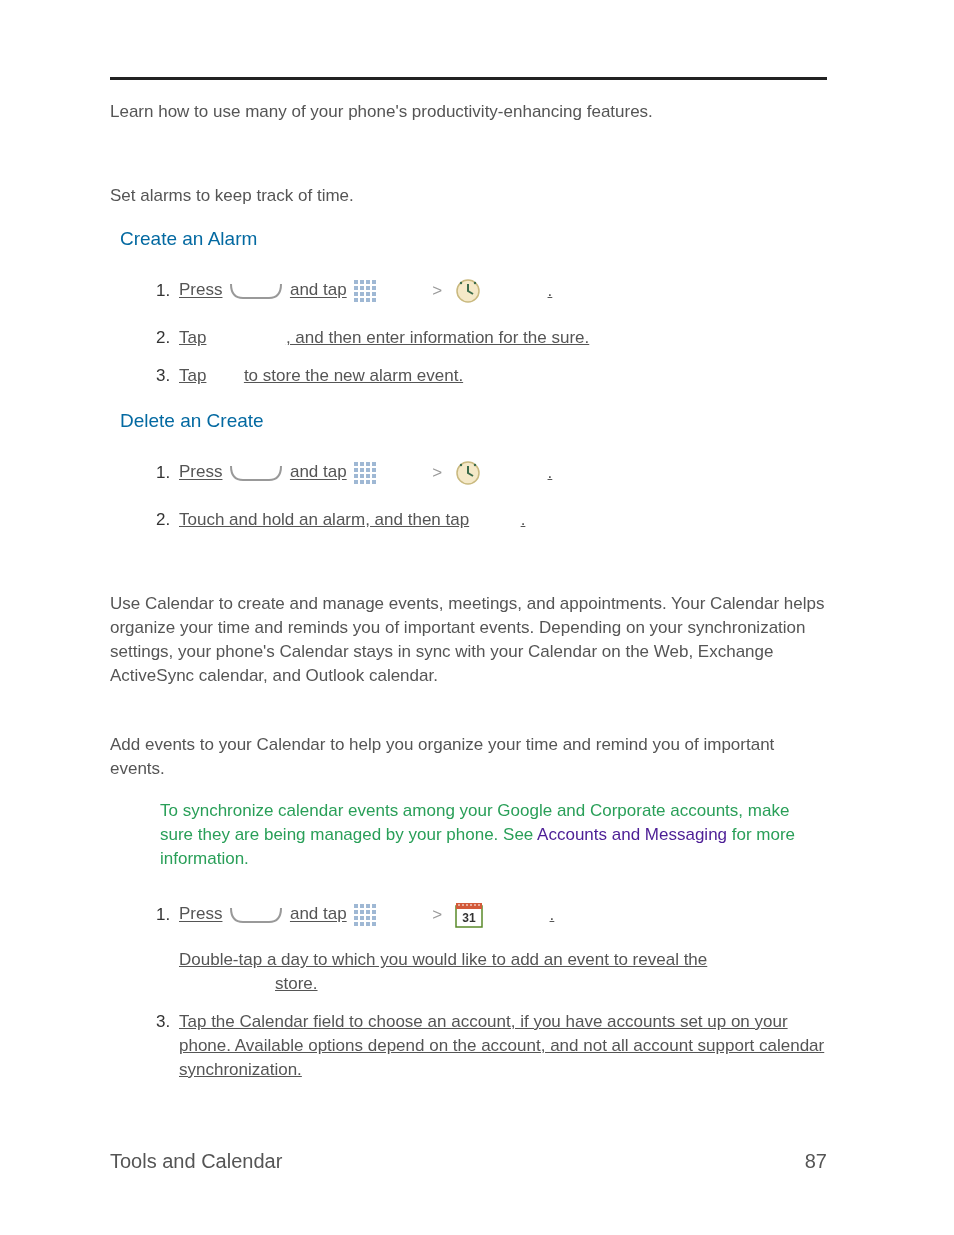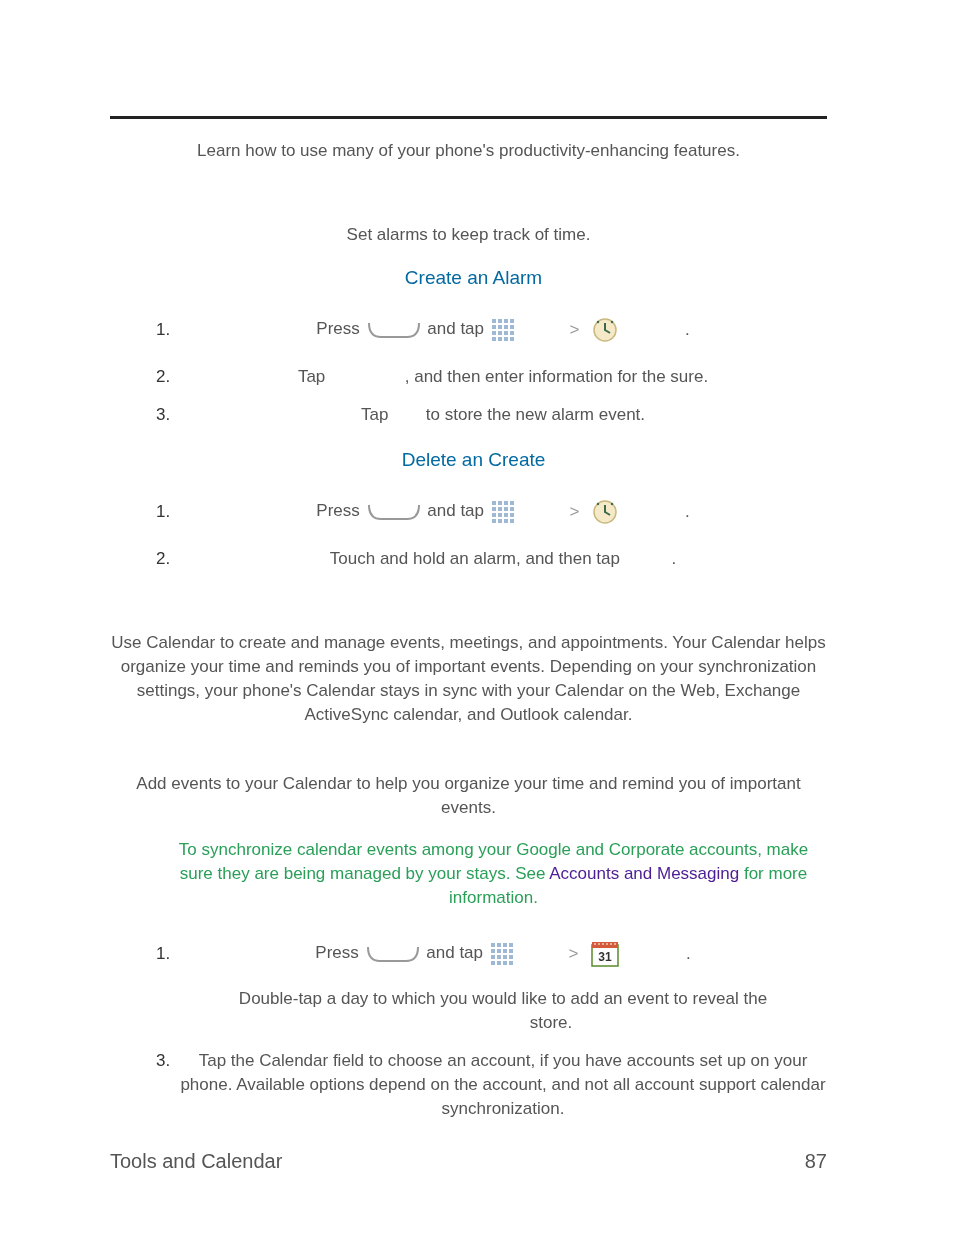--- a/index.html
+++ b/index.html
@@ -4,27 +4,26 @@
 <style>
   html, body {
     margin: 0;
     padding: 0;
     background: #fff;
   }
   .page {
     width: 937px;
     height: 1235px;
     box-sizing: border-box;
-    padding: 116px 110px 50px 110px;
+    padding: 77px 110px 50px 110px;
     position: relative;
     font-family: Arial, Helvetica, sans-serif;
     color: #555;
     font-size: 17px;
     line-height: 1.4;
-    text-align: center;
   }
   .rule {
     border-top: 3px solid #222;
     margin-bottom: 20px;
   }
   .intro {
     margin: 0 0 60px 0;
   }
   .sec-p {
     margin: 0 0 18px 0;
@@ -36,21 +35,21 @@
   }
   ol {
     margin: 0 0 20px 0;
     padding-left: 65px;
   }
   ol li {
     padding-left: 4px;
     margin-bottom: 14px;
     color: #333;
   }
-  ol li .txt { color: #555; }
+  ol li .txt { color: #555; text-decoration: underline; }
   .inline-icon {
     display: inline-block;
     vertical-align: middle;
     margin: 8px 2px;
   }
   .home-icon svg { display: block; }
   .apps-icon {
     width: 24px;
     height: 24px;
   }
@@ -214,21 +213,21 @@
 
   <div style="height:40px;"></div>
 
   <p class="sec-p">Use Calendar to create and manage events, meetings, and appointments. Your Calendar helps organize your time and reminds you of important events. Depending on your synchronization settings, your phone's Calendar stays in sync with your Calendar on the Web, Exchange ActiveSync calendar, and Outlook calendar.</p>
 
   <div style="height:28px;"></div>
 
   <p class="sec-p">Add events to your Calendar to help you organize your time and remind you of important events.</p>
 
   <p class="note">
-    <span>To synchronize calendar events among your Google and Corporate accounts, make sure they are being managed by your stays. See </span><span class="note-link">Accounts and Messaging</span><span> for more information.</span>
+    <span>To synchronize calendar events among your Google and Corporate accounts, make sure they are being managed by your phone. See </span><span class="note-link">Accounts and Messaging</span><span> for more information.</span>
   </p>
 
   <ol>
     <li>
       <span class="txt">Press</span>
       <span class="inline-icon home-icon">
         <svg width="54" height="18" viewBox="0 0 54 18">
           <path d="M2 2 Q2 16 14 16 L40 16 Q52 16 52 2" fill="none" stroke="#999" stroke-width="2"></path>
         </svg>
       </span>

